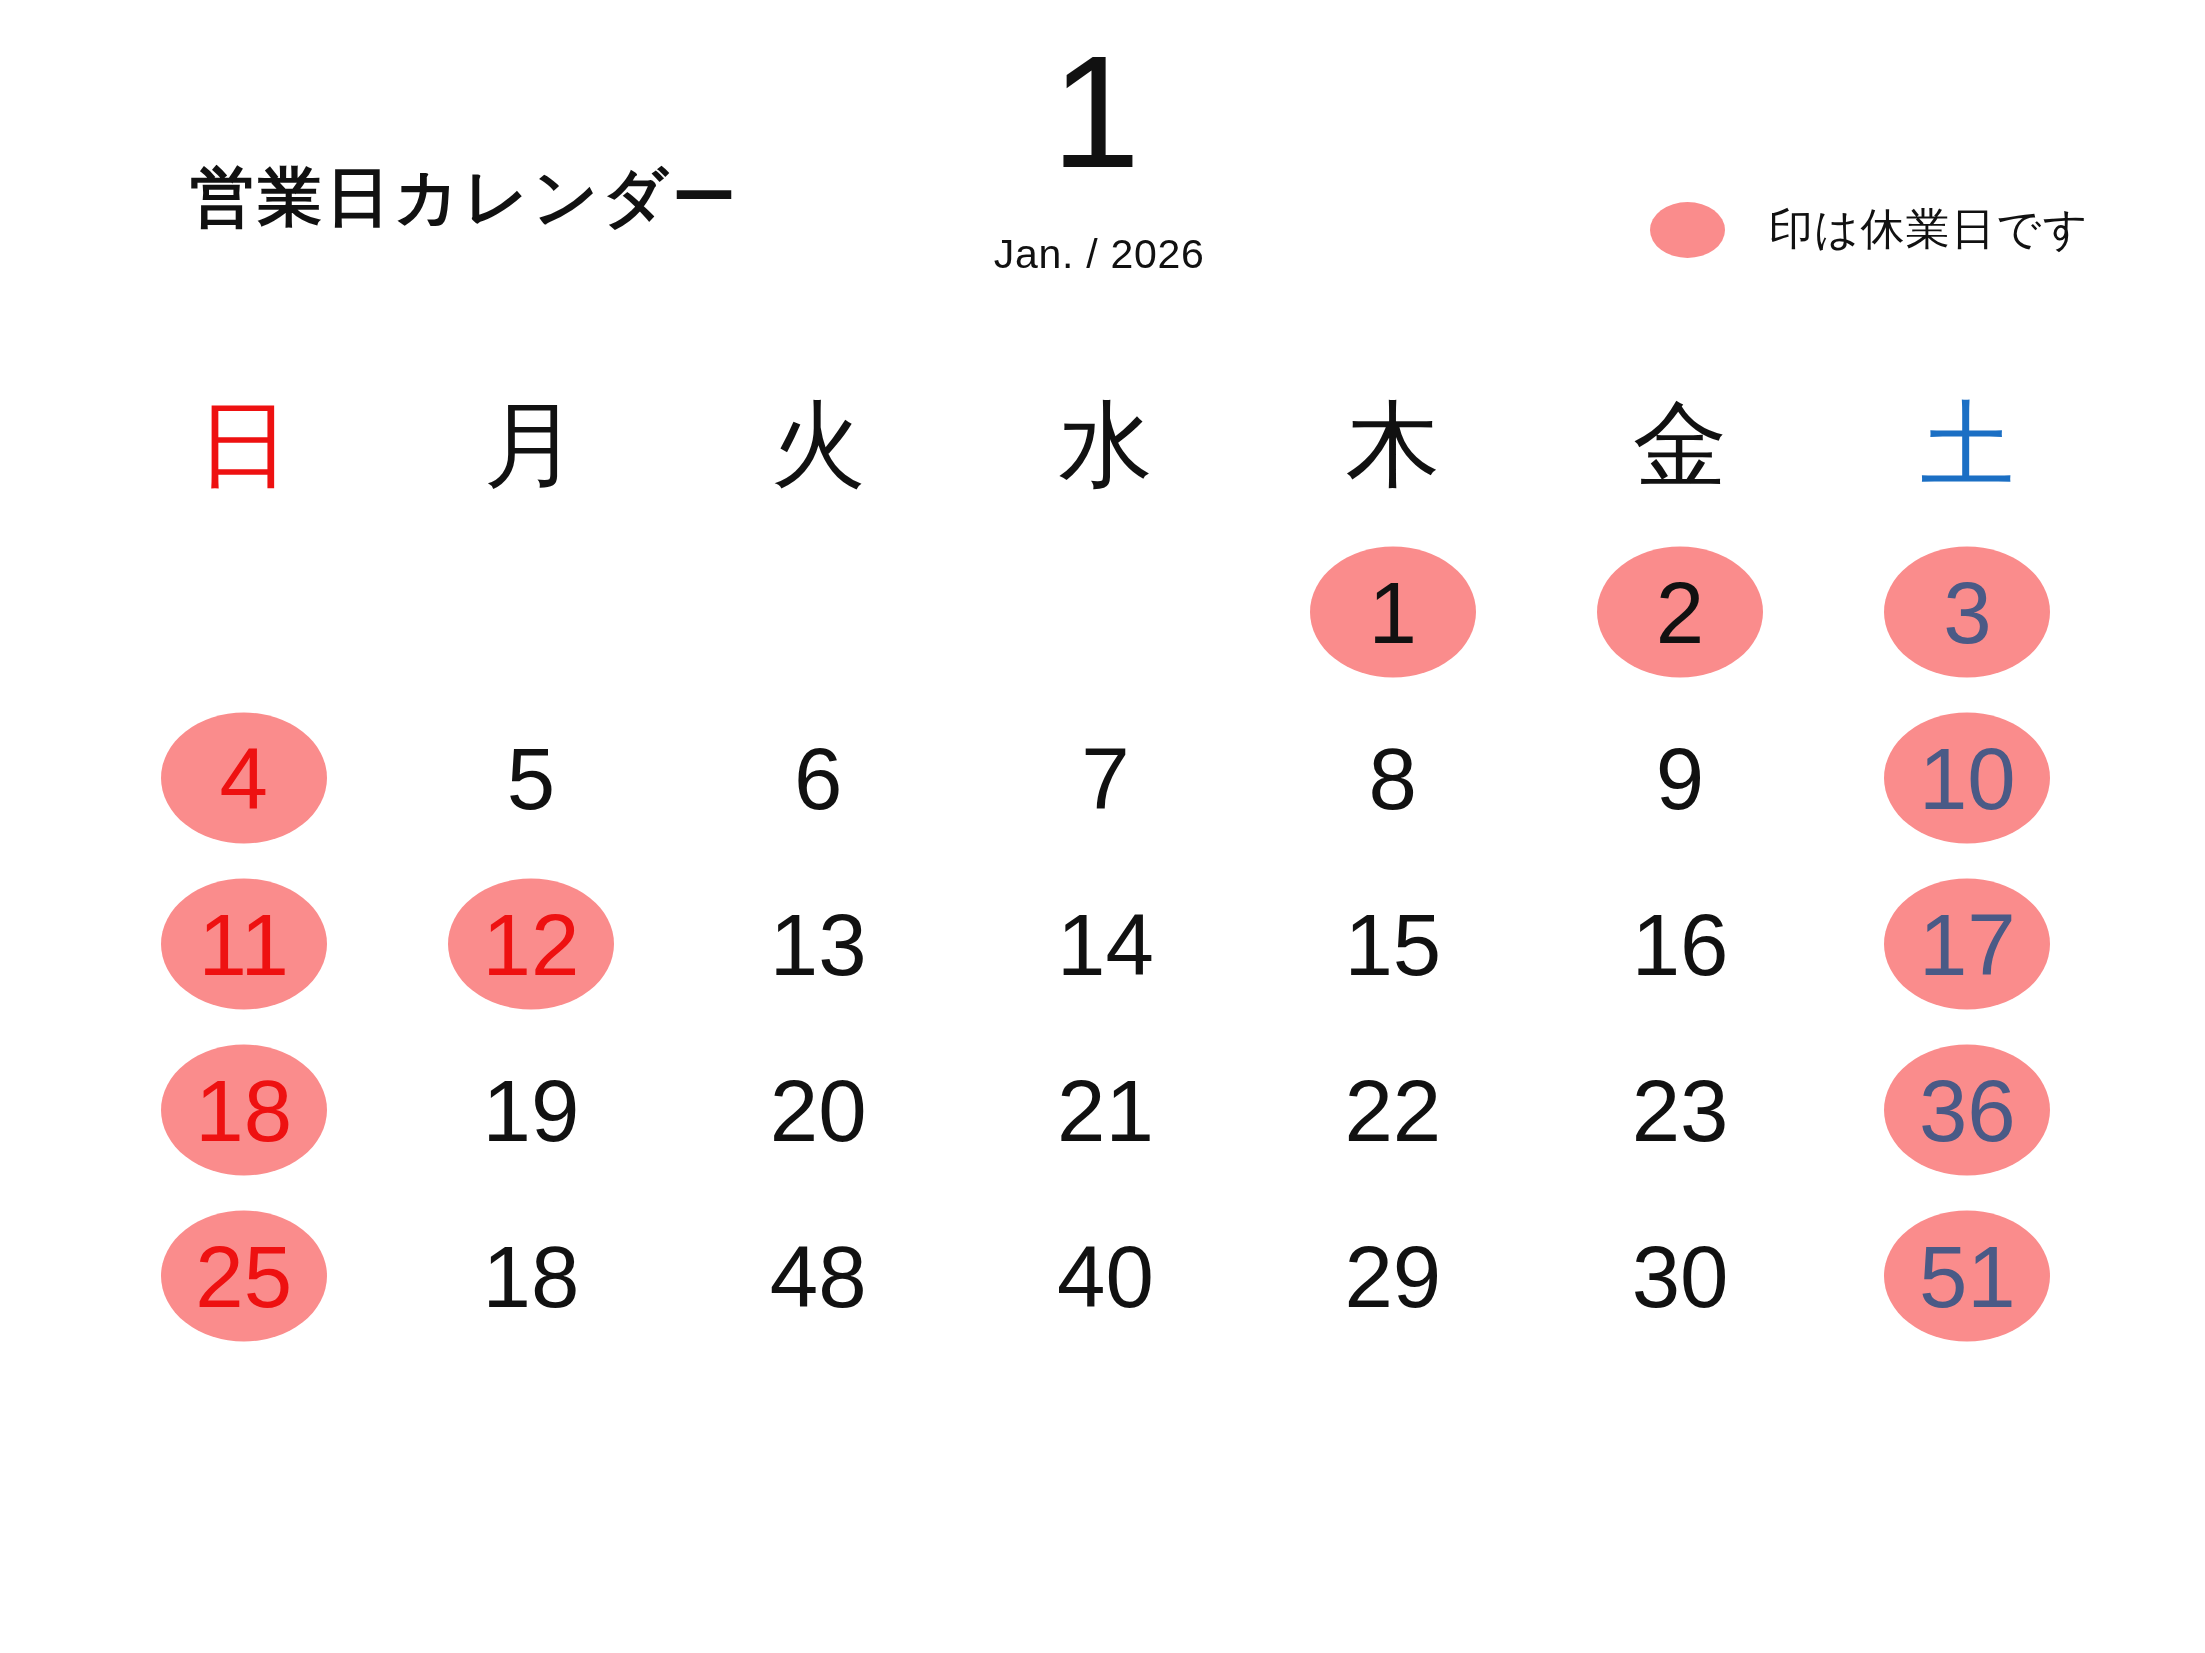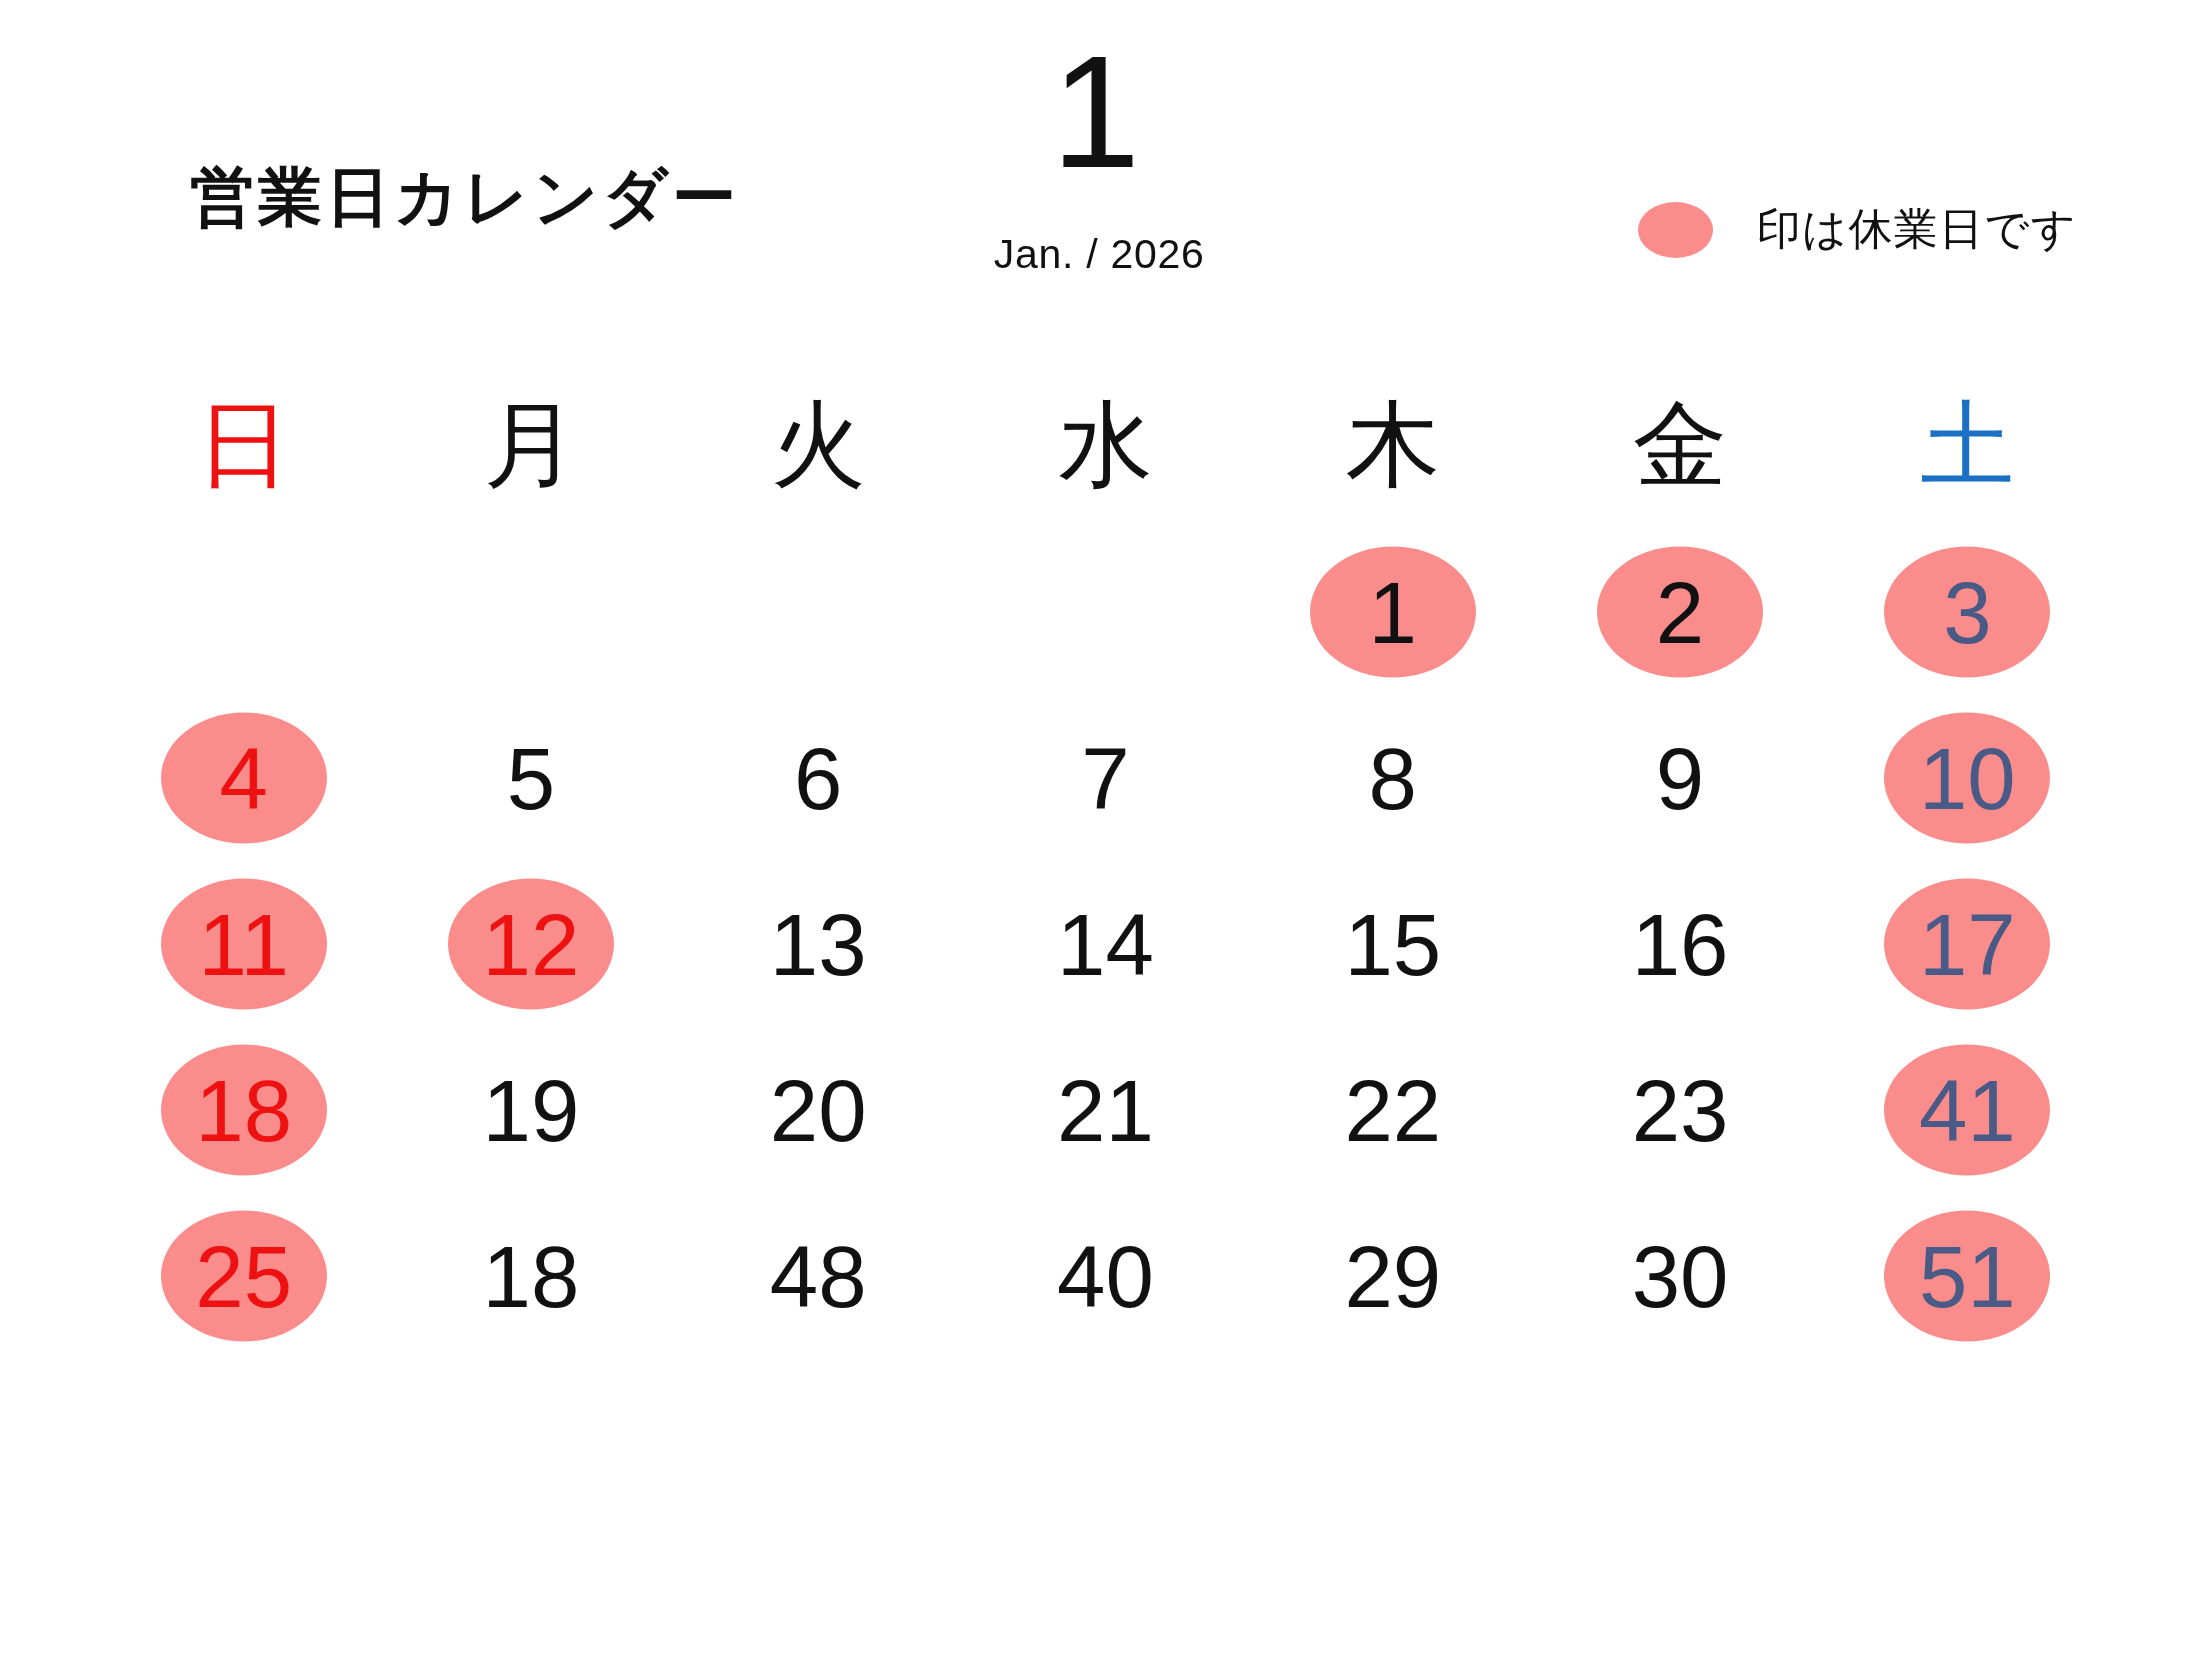--- a/index.html
+++ b/index.html
@@ -53,21 +53,21 @@
     margin-top: 47px;
     font-size: 41px;
     font-weight: 400;
     color: #111111;
     letter-spacing: 0.7px;
     margin-left: -6.7px;
   }
 
   .legend {
     position: absolute;
-    right: 128px;
+    right: 116px;
     top: 200px;
     display: flex;
     align-items: center;
     gap: 44px;
   }
   .legend-dot {
     width: 75px;
     height: 56px;
     border-radius: 50%;
     background: #fa8c8c;
@@ -252,21 +252,21 @@
         <div class="cell">
           <span class="daynum wd">21</span>
         </div>
         <div class="cell">
           <span class="daynum wd">22</span>
         </div>
         <div class="cell">
           <span class="daynum wd">23</span>
         </div>
         <div class="cell holiday">
-          <span class="daynum sat">41</span>
+          <span class="daynum sat">36</span>
         </div>
       </div>
       <div class="week">
         <div class="cell holiday">
           <span class="daynum sun">25</span>
         </div>
         <div class="cell">
           <span class="daynum wd">18</span>
         </div>
         <div class="cell">

